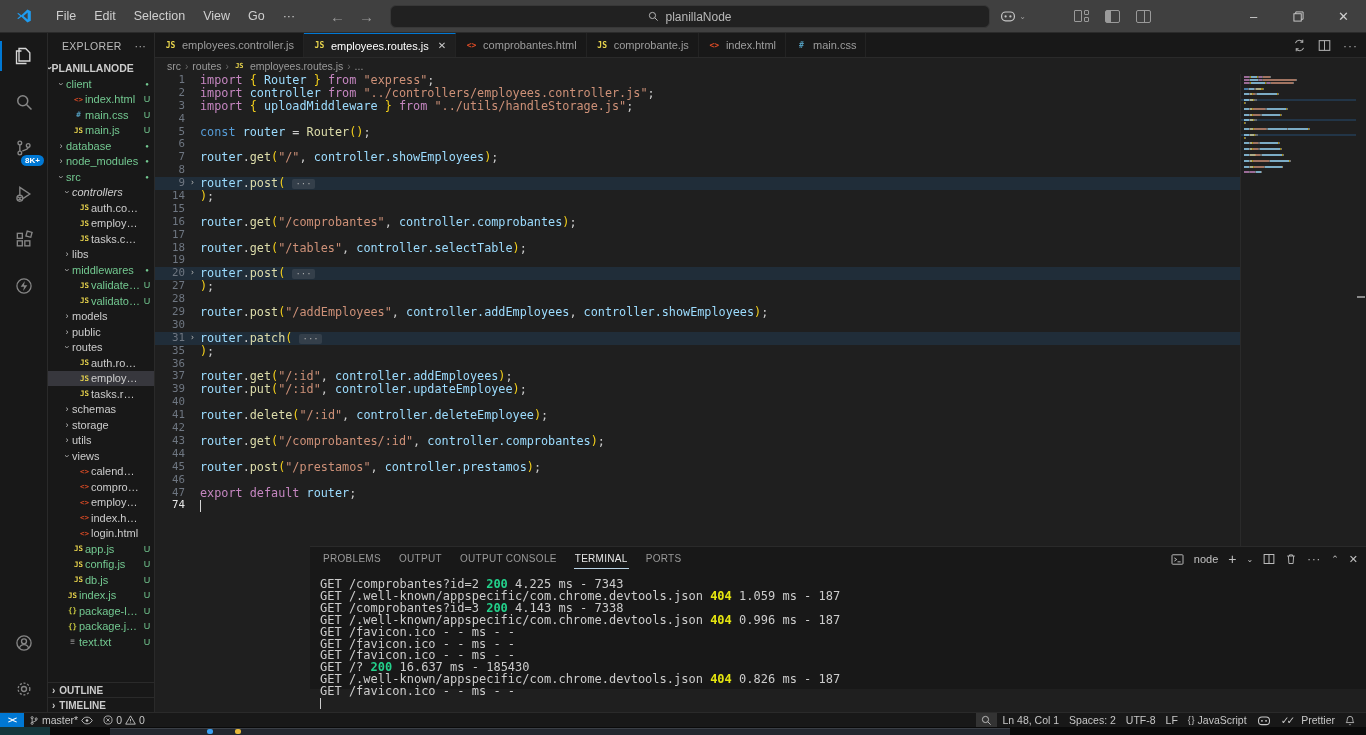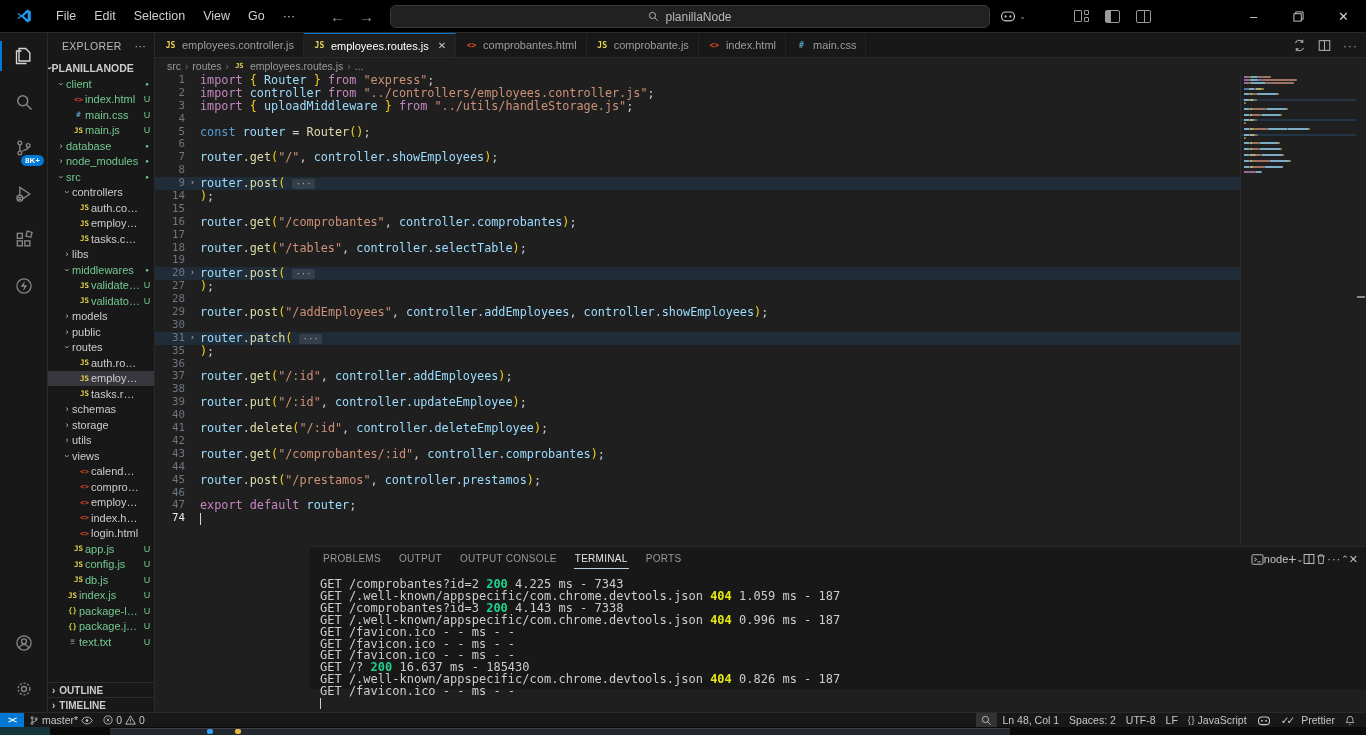--- a/index.html
+++ b/index.html
@@ -1,20 +1,20 @@
 <!DOCTYPE html>
 <html><head>
 <meta charset="utf-8">
 <style>
   *{margin:0;padding:0;box-sizing:border-box;}
   html,body{background:#000;}
   #app{position:relative;width:1366px;height:735px;background:#181818;font-family:"Liberation Sans",sans-serif;color:#ccc;overflow:hidden;font-size:12px;}
   svg{display:block;}
   
-  .titlebar{position:absolute;top:0;left:0;right:0;height:33px;background:#000000;border-bottom:1px solid #2a2a2a;display:flex;align-items:center;}
+  .titlebar{position:absolute;top:0;left:0;right:0;height:33px;background:#404040;border-bottom:1px solid #2a2a2a;display:flex;align-items:center;}
   .vscode-logo{width:48px;display:flex;justify-content:center;}
   .menu{display:flex;align-items:center;gap:2px;}
   .menu-item{padding:4px 8px;border-radius:5px;color:#cfcfcf;font-size:12.5px;cursor:default;}
   .nav-arrows{position:absolute;left:330px;display:flex;gap:14px;color:#9a9a9a;font-size:15px;}
   .cmd-center{position:absolute;left:390px;width:600px;top:5px;height:23px;background:#212121;border:1px solid #383838;border-radius:6px;display:flex;align-items:center;justify-content:center;gap:6px;color:#b8b8b8;font-size:12px;}
   .copilot-wrap{position:absolute;right:340px;display:flex;align-items:center;gap:3px;color:#c5c5c5;}
   .layout-icons{position:absolute;right:215px;display:flex;gap:16px;align-items:center;}
   .win-controls{position:absolute;right:0;display:flex;height:33px;}
   .win-btn{width:45px;height:33px;display:flex;align-items:center;justify-content:center;color:#cfcfcf;font-size:13px;}
   .lay-ic{width:15px;height:13px;border:1px solid #9a9a9a;border-radius:2px;position:relative;}
@@ -71,21 +71,21 @@
   .mrow{height:2px;margin-bottom:.9px;display:flex;padding-left:3px;}
   .mrow.hl{background:rgba(38,79,120,.45);}
   .mrow i{height:2px;display:inline-block;opacity:.75;}
   .oruler{position:absolute;top:41px;right:0;width:10px;bottom:166px;background:#1f1f1f;}
   .oruler .mark{position:absolute;top:222px;left:1px;right:1px;height:2px;background:#8a8a8a;}
   
   .panel{position:absolute;left:155px;right:0;top:513px;bottom:23px;background:#181818;border-top:1px solid #2a2a2a;}
   .panel-header{height:24px;display:flex;align-items:center;padding:0 8px 0 12px;}
   .ptab{font-size:10px;color:#9a9a9a;margin-right:16px;padding:4px 1px;letter-spacing:.3px;cursor:default;}
   .ptab.active{color:#e7e7e7;border-bottom:1px solid #b9d3e6;}
-  .panel-right{margin-left:auto;display:flex;align-items:center;color:#c0c0c0;font-size:11px;}
+  .panel-right{margin-left:auto;display:flex;align-items:center;gap:10px;color:#c0c0c0;font-size:11px;}
   .term{position:absolute;top:32px;left:10px;right:20px;bottom:4px;font-family:"DejaVu Sans Mono",monospace;font-size:12px;line-height:11.9px;white-space:pre;}
   .t-f{color:#cccccc;} .t-ok{color:#23d18b;font-weight:bold;} .t-er{color:#e5e510;font-weight:bold;}
   .tcursor{width:6px;height:11px;border-left:1px solid #ccc;display:inline-block;}
   
   .statusbar{position:absolute;left:0;right:0;bottom:8px;height:15px;background:#181818;border-top:1px solid #2a2a2a;display:flex;align-items:center;font-size:10.5px;color:#c7c7c7;}
   .remote{width:24px;height:15px;background:#0078d4;color:#fff;display:flex;align-items:center;justify-content:center;font-size:8.5px;font-weight:bold;letter-spacing:-1px;}
   .sb-item{display:flex;align-items:center;gap:3px;padding:0 5px;height:15px;}
   .sb-left{display:flex;align-items:center;}
   .sb-right{margin-left:auto;display:flex;align-items:center;padding-right:6px;}
   .sb-item.hlbg{background:#333;}
@@ -257,21 +257,21 @@
           <span class="flabel" style="color: rgb(115, 201, 145);">node_modules</span>
           <span class="fbadge" style="font-size: 6px;">●</span>
         </div>
         <div class="trow" style="padding-left: 8px;">
           <span class="chev open">›</span>
           <span class="flabel" style="color: rgb(115, 201, 145);">src</span>
           <span class="fbadge" style="font-size: 6px;">●</span>
         </div>
         <div class="trow" style="padding-left: 14px;">
           <span class="chev open">›</span>
-          <span class="flabel" style="color: rgb(204, 204, 204);">controllers</span>
+          <span class="flabel" style="color: rgb(204, 204, 204); font-style: italic;">controllers</span>
           <span class="fbadge"></span>
         </div>
         <div class="trow" style="padding-left: 20px;">
           <span class="chev"></span>
           <span class="ficon" style="color: rgb(232, 212, 77);">JS</span>
           <span class="flabel" style="color: rgb(204, 204, 204);">auth.controller.js</span>
           <span class="fbadge"></span>
         </div>
         <div class="trow" style="padding-left: 20px;">
           <span class="chev"></span>
@@ -514,21 +514,20 @@
         <div class="crow"><span class="ln">19</span><span class="foldc"></span><span class="ct"></span></div>
         <div class="crow hl"><span class="ln">20</span><span class="foldc"><span>›</span></span><span class="ct"><span class="tk-vr">router</span><span class="tk-pn">.</span><span class="tk-fn">post</span><span class="tk-br">(</span><span class="tk-pn"> </span><span class="tk-fd">···</span></span></div>
         <div class="crow"><span class="ln">27</span><span class="foldc"></span><span class="ct"><span class="tk-br">)</span><span class="tk-pn">;</span></span></div>
         <div class="crow"><span class="ln">28</span><span class="foldc"></span><span class="ct"></span></div>
         <div class="crow"><span class="ln">29</span><span class="foldc"></span><span class="ct"><span class="tk-vr">router</span><span class="tk-pn">.</span><span class="tk-fn">post</span><span class="tk-br">(</span><span class="tk-st">"/addEmployees"</span><span class="tk-pn">, </span><span class="tk-vr">controller.addEmployees</span><span class="tk-pn">, </span><span class="tk-vr">controller.showEmployees</span><span class="tk-br">)</span><span class="tk-pn">;</span></span></div>
         <div class="crow"><span class="ln">30</span><span class="foldc"></span><span class="ct"></span></div>
         <div class="crow hl"><span class="ln">31</span><span class="foldc"><span>›</span></span><span class="ct"><span class="tk-vr">router</span><span class="tk-pn">.</span><span class="tk-fn">patch</span><span class="tk-br">(</span><span class="tk-pn"> </span><span class="tk-fd">···</span></span></div>
         <div class="crow"><span class="ln">35</span><span class="foldc"></span><span class="ct"><span class="tk-br">)</span><span class="tk-pn">;</span></span></div>
         <div class="crow"><span class="ln">36</span><span class="foldc"></span><span class="ct"></span></div>
         <div class="crow"><span class="ln">37</span><span class="foldc"></span><span class="ct"><span class="tk-vr">router</span><span class="tk-pn">.</span><span class="tk-fn">get</span><span class="tk-br">(</span><span class="tk-st">"/:id"</span><span class="tk-pn">, </span><span class="tk-vr">controller.addEmployees</span><span class="tk-br">)</span><span class="tk-pn">;</span></span></div>
-        <div class="crow"><span class="ln">38</span><span class="foldc"></span><span class="ct"></span></div>
         <div class="crow"><span class="ln">39</span><span class="foldc"></span><span class="ct"><span class="tk-vr">router</span><span class="tk-pn">.</span><span class="tk-fn">put</span><span class="tk-br">(</span><span class="tk-st">"/:id"</span><span class="tk-pn">, </span><span class="tk-vr">controller.updateEmployee</span><span class="tk-br">)</span><span class="tk-pn">;</span></span></div>
         <div class="crow"><span class="ln">40</span><span class="foldc"></span><span class="ct"></span></div>
         <div class="crow"><span class="ln">41</span><span class="foldc"></span><span class="ct"><span class="tk-vr">router</span><span class="tk-pn">.</span><span class="tk-fn">delete</span><span class="tk-br">(</span><span class="tk-st">"/:id"</span><span class="tk-pn">, </span><span class="tk-vr">controller.deleteEmployee</span><span class="tk-br">)</span><span class="tk-pn">;</span></span></div>
         <div class="crow"><span class="ln">42</span><span class="foldc"></span><span class="ct"></span></div>
         <div class="crow"><span class="ln">43</span><span class="foldc"></span><span class="ct"><span class="tk-vr">router</span><span class="tk-pn">.</span><span class="tk-fn">get</span><span class="tk-br">(</span><span class="tk-st">"/comprobantes/:id"</span><span class="tk-pn">, </span><span class="tk-vr">controller.comprobantes</span><span class="tk-br">)</span><span class="tk-pn">;</span></span></div>
         <div class="crow"><span class="ln">44</span><span class="foldc"></span><span class="ct"></span></div>
         <div class="crow"><span class="ln">45</span><span class="foldc"></span><span class="ct"><span class="tk-vr">router</span><span class="tk-pn">.</span><span class="tk-fn">post</span><span class="tk-br">(</span><span class="tk-st">"/prestamos"</span><span class="tk-pn">, </span><span class="tk-vr">controller.prestamos</span><span class="tk-br">)</span><span class="tk-pn">;</span></span></div>
         <div class="crow"><span class="ln">46</span><span class="foldc"></span><span class="ct"></span></div>
         <div class="crow"><span class="ln">47</span><span class="foldc"></span><span class="ct"><span class="tk-kw">export</span><span class="tk-pn"> </span><span class="tk-kw">default</span><span class="tk-pn"> </span><span class="tk-vr">router</span><span class="tk-pn">;</span></span></div>
         <div class="crow"><span class="ln cur">74</span><span class="foldc"></span><span class="ct"><span class="cursor"></span></span></div>

